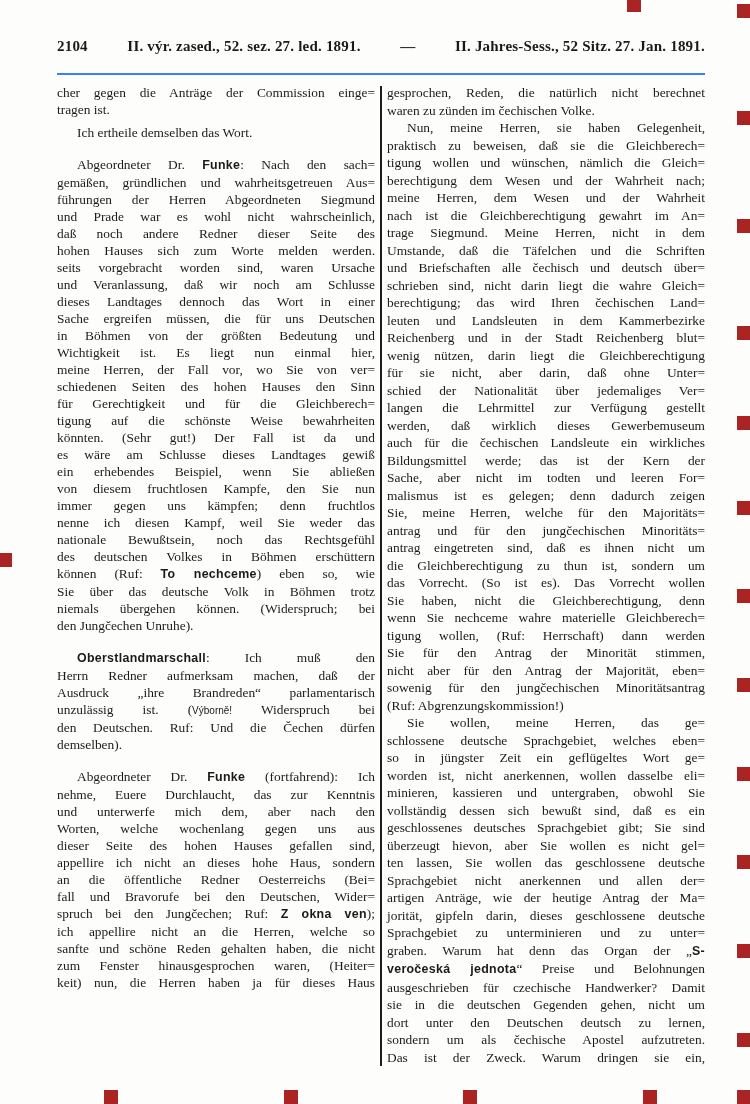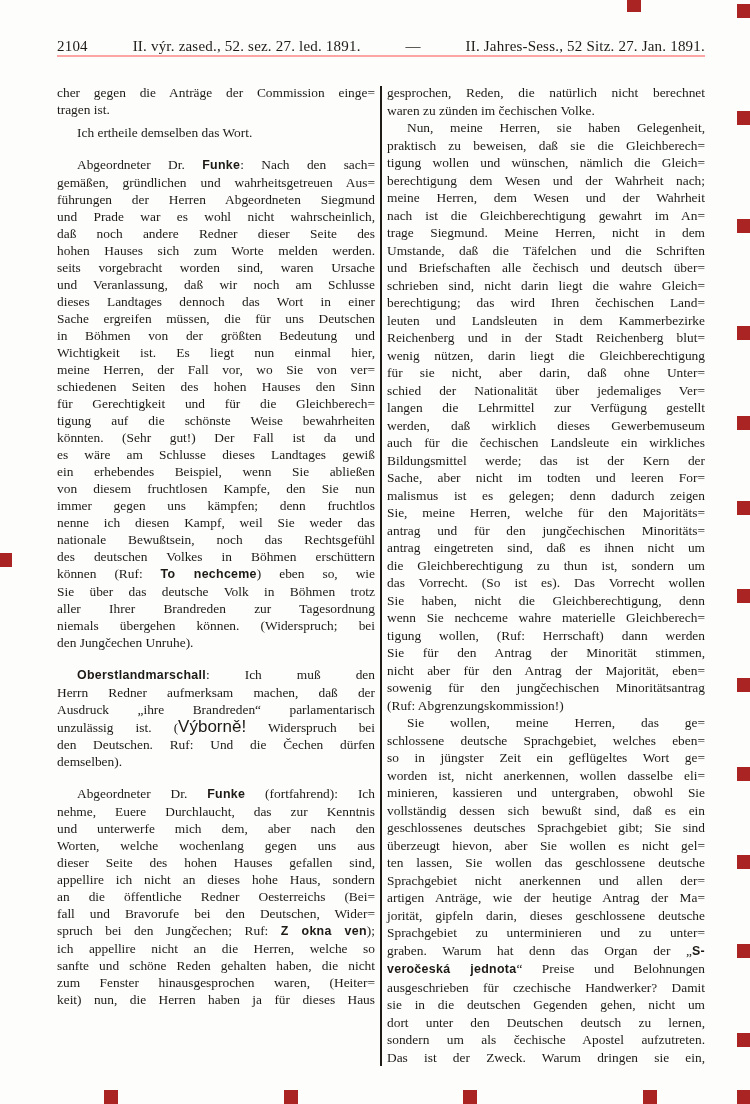--- a/index.html
+++ b/index.html
@@ -7,22 +7,22 @@
     width:750px;height:1104px;position:relative;overflow:hidden;
     background:#ffffff;
     font-family:"Liberation Serif","DejaVu Serif",serif;
     color:#1d1a16;
   }
   .page{position:absolute;inset:0;background:#fdfdfc;}
   
   .header{
     position:absolute;left:57px;top:38px;width:648px;
     display:flex;justify-content:space-between;align-items:baseline;
-    font-weight:normal;font-size:15px;white-space:nowrap;
-    border-bottom:2px solid #fca5a5;padding-bottom:0;
+    font-weight:bold;font-size:15px;white-space:nowrap;
+    border-bottom:2px solid #3b82f6;padding-bottom:18px;
   }
   .header span{letter-spacing:0.2px;}
   
   .columns{
     position:absolute;left:57px;top:84px;width:648px;
     display:flex;align-items:stretch;
   }
   .col{width:318px;font-size:13.4px;text-align:justify;}
   .col-left{line-height:17px;}
   .col-right{line-height:17.5px;}
@@ -32,21 +32,21 @@
     text-align-last:justify;
     white-space:nowrap;
     overflow:visible;
   }
   .ln.end{text-align-last:left;}
   .ln.ind{text-indent:20px;}
   .gap-s{height:6px;}
   .gap-b{height:15px;}
   
   .ab{font-family:"Liberation Sans","DejaVu Sans",sans-serif;font-weight:bold;font-size:12.4px;letter-spacing:0.3px;}
-  .aq{font-family:"Liberation Sans","DejaVu Sans",sans-serif;font-size:17px;}
+  .aq{font-family:"Liberation Sans","DejaVu Sans",sans-serif;font-size:10px;}
   
   .scan-mark{position:absolute;background:var(--mark-color,#ab2424);}
 </style>
 </head>
 <body>
 
 <div class="page">
 
   <div class="header">
     <span>2104</span>
@@ -81,21 +81,20 @@
         <div class="ln">könnten. (Sehr gut!) Der Fall ist da und</div>
         <div class="ln">es wäre am Schlusse dieses Landtages gewiß</div>
         <div class="ln">ein erhebendes Beispiel, wenn Sie abließen</div>
         <div class="ln">von diesem fruchtlosen Kampfe, den Sie nun</div>
         <div class="ln">immer gegen uns kämpfen; denn fruchtlos</div>
         <div class="ln">nenne ich diesen Kampf, weil Sie weder das</div>
         <div class="ln">nationale Bewußtsein, noch das Rechtsgefühl</div>
         <div class="ln">des deutschen Volkes in Böhmen erschüttern</div>
         <div class="ln">können (Ruf: <span class="ab">To nechceme</span>) eben so, wie</div>
         <div class="ln">Sie über das deutsche Volk in Böhmen trotz</div>
-        <div class="ln">aller Ihrer Brandreden zur Tagesordnung</div>
         <div class="ln">niemals übergehen können. (Widerspruch; bei</div>
         <div class="ln end">den Jungčechen Unruhe).</div>
         <div class="gap-b"></div>
         <div class="ln ind"><span class="ab">Oberstlandmarschall</span>: Ich muß den</div>
         <div class="ln">Herrn Redner aufmerksam machen, daß der</div>
         <div class="ln">Ausdruck „ihre Brandreden“ parlamentarisch</div>
         <div class="ln">unzulässig ist. (<span class="aq">Výborně!</span> Widerspruch bei</div>
         <div class="ln">den Deutschen. Ruf: Und die Čechen dürfen</div>
         <div class="ln end">demselben).</div>
         <div class="gap-b"></div>

